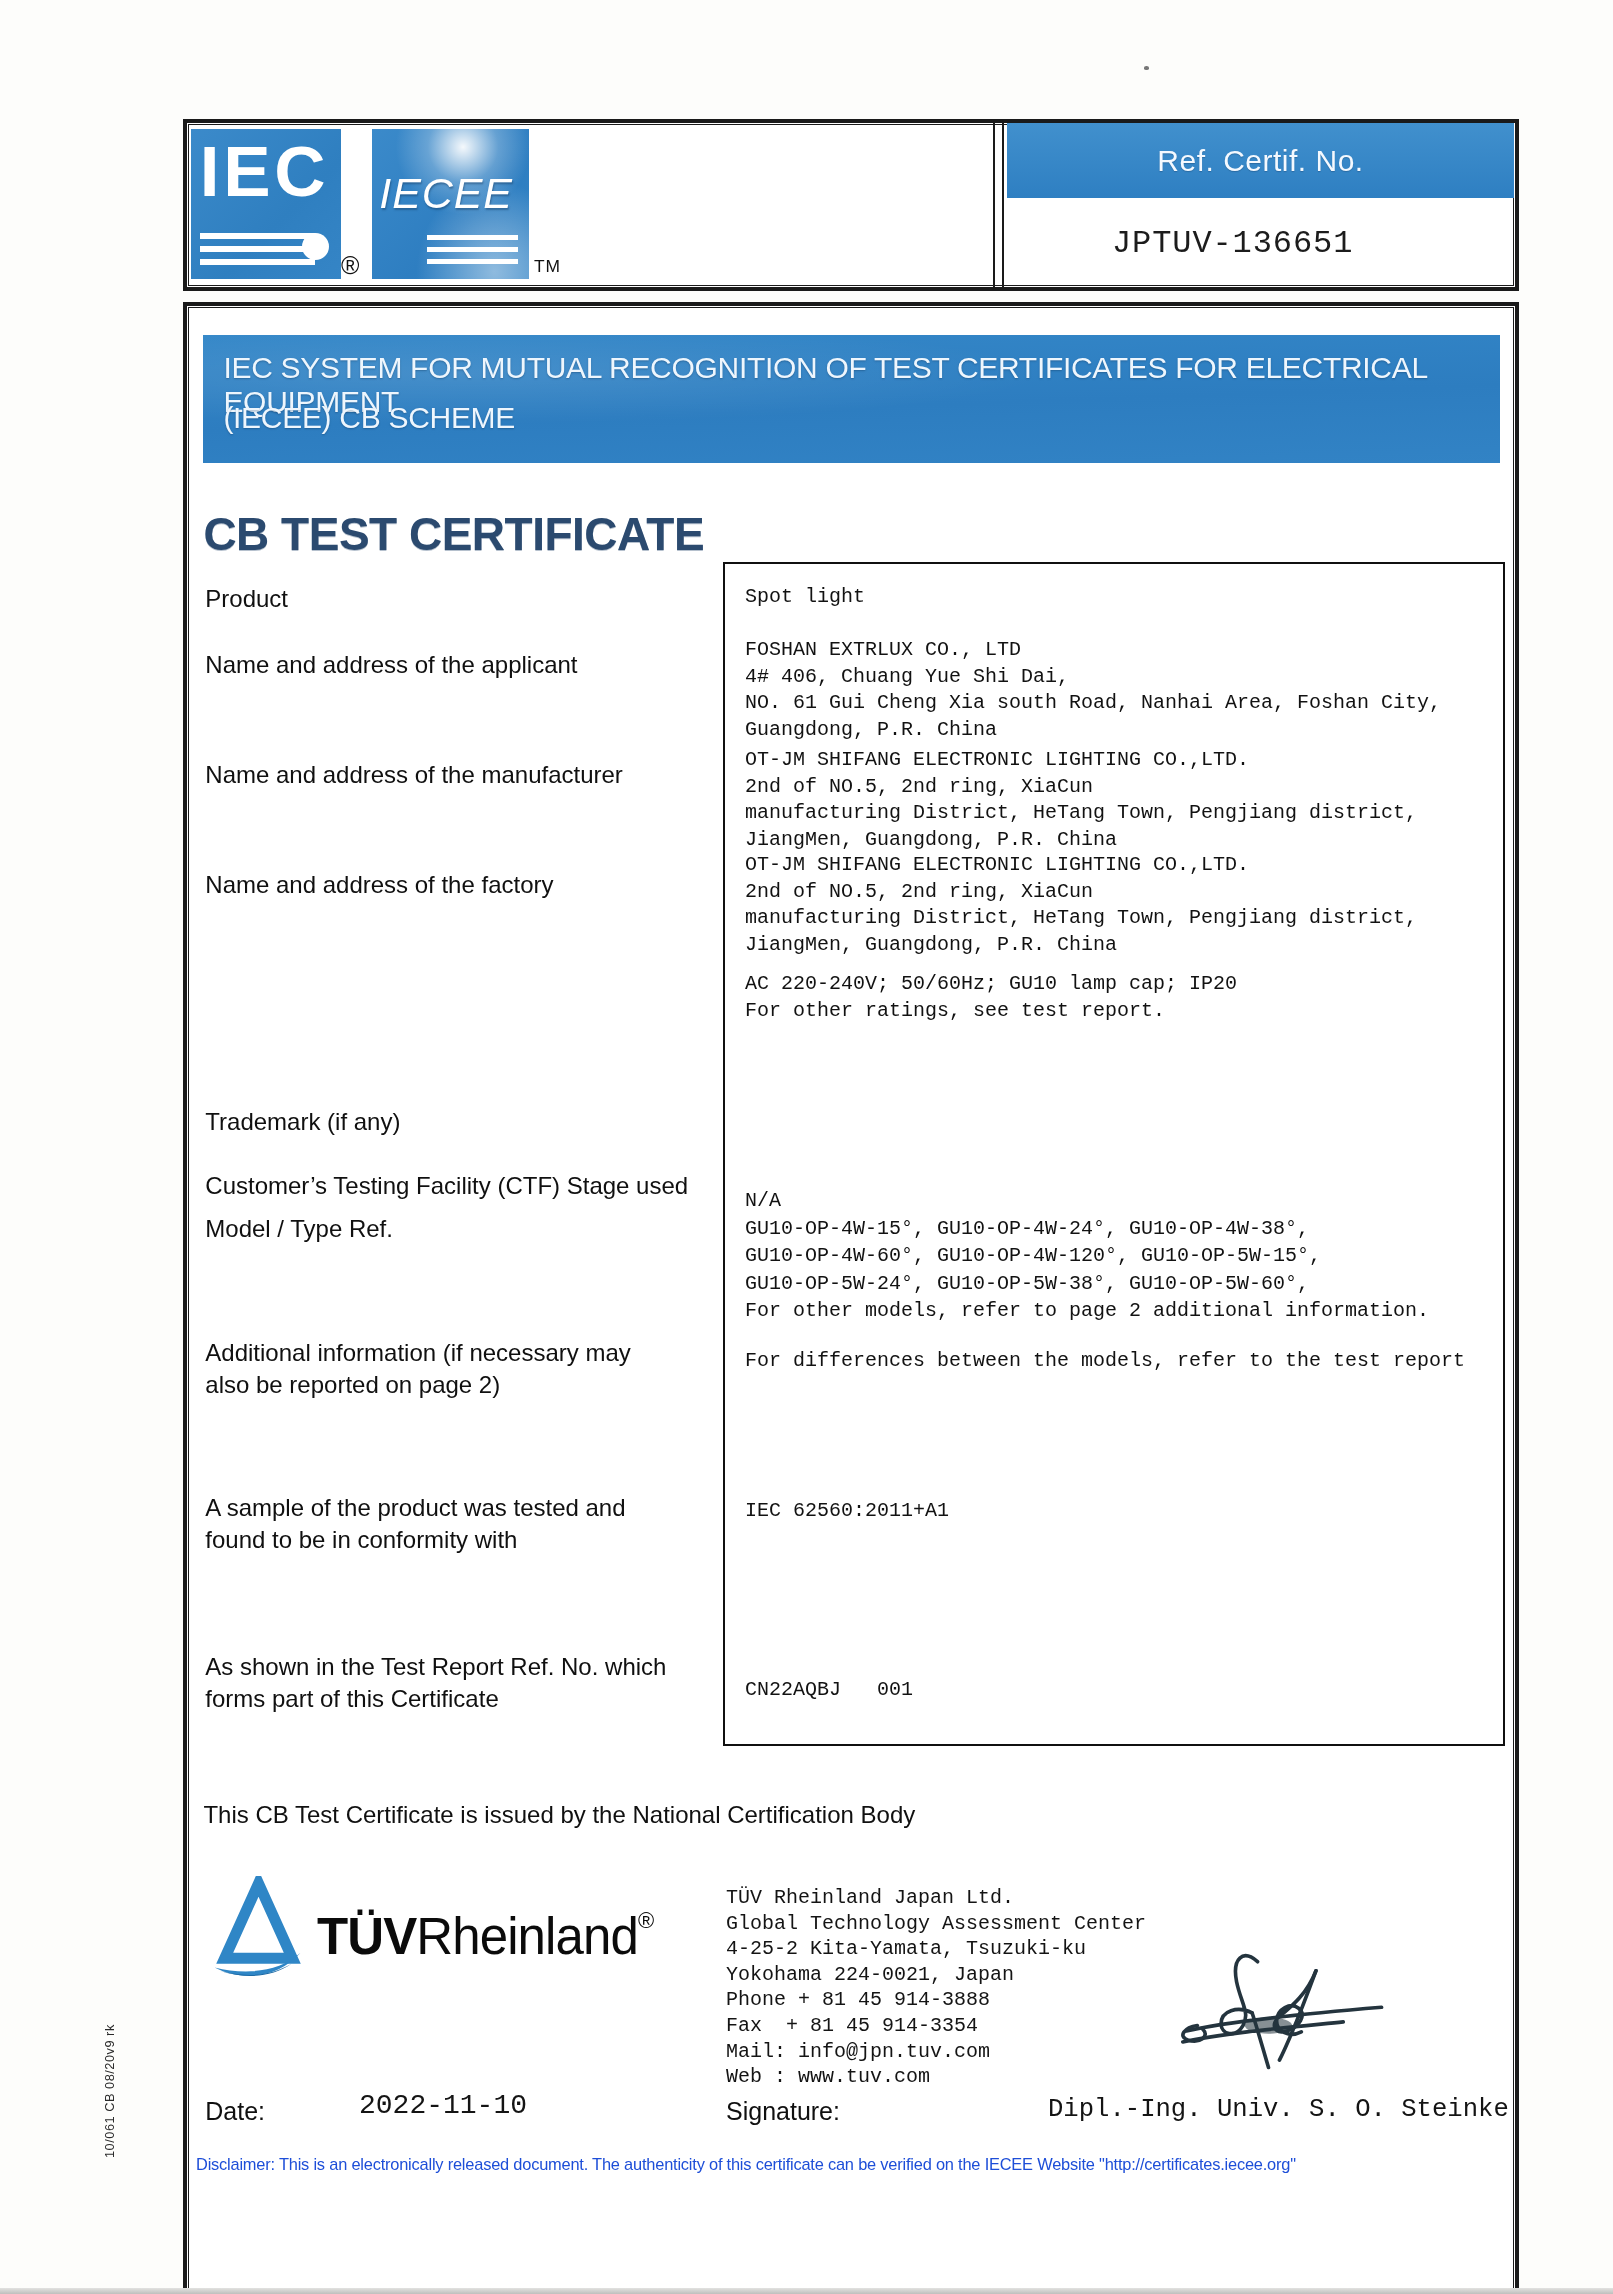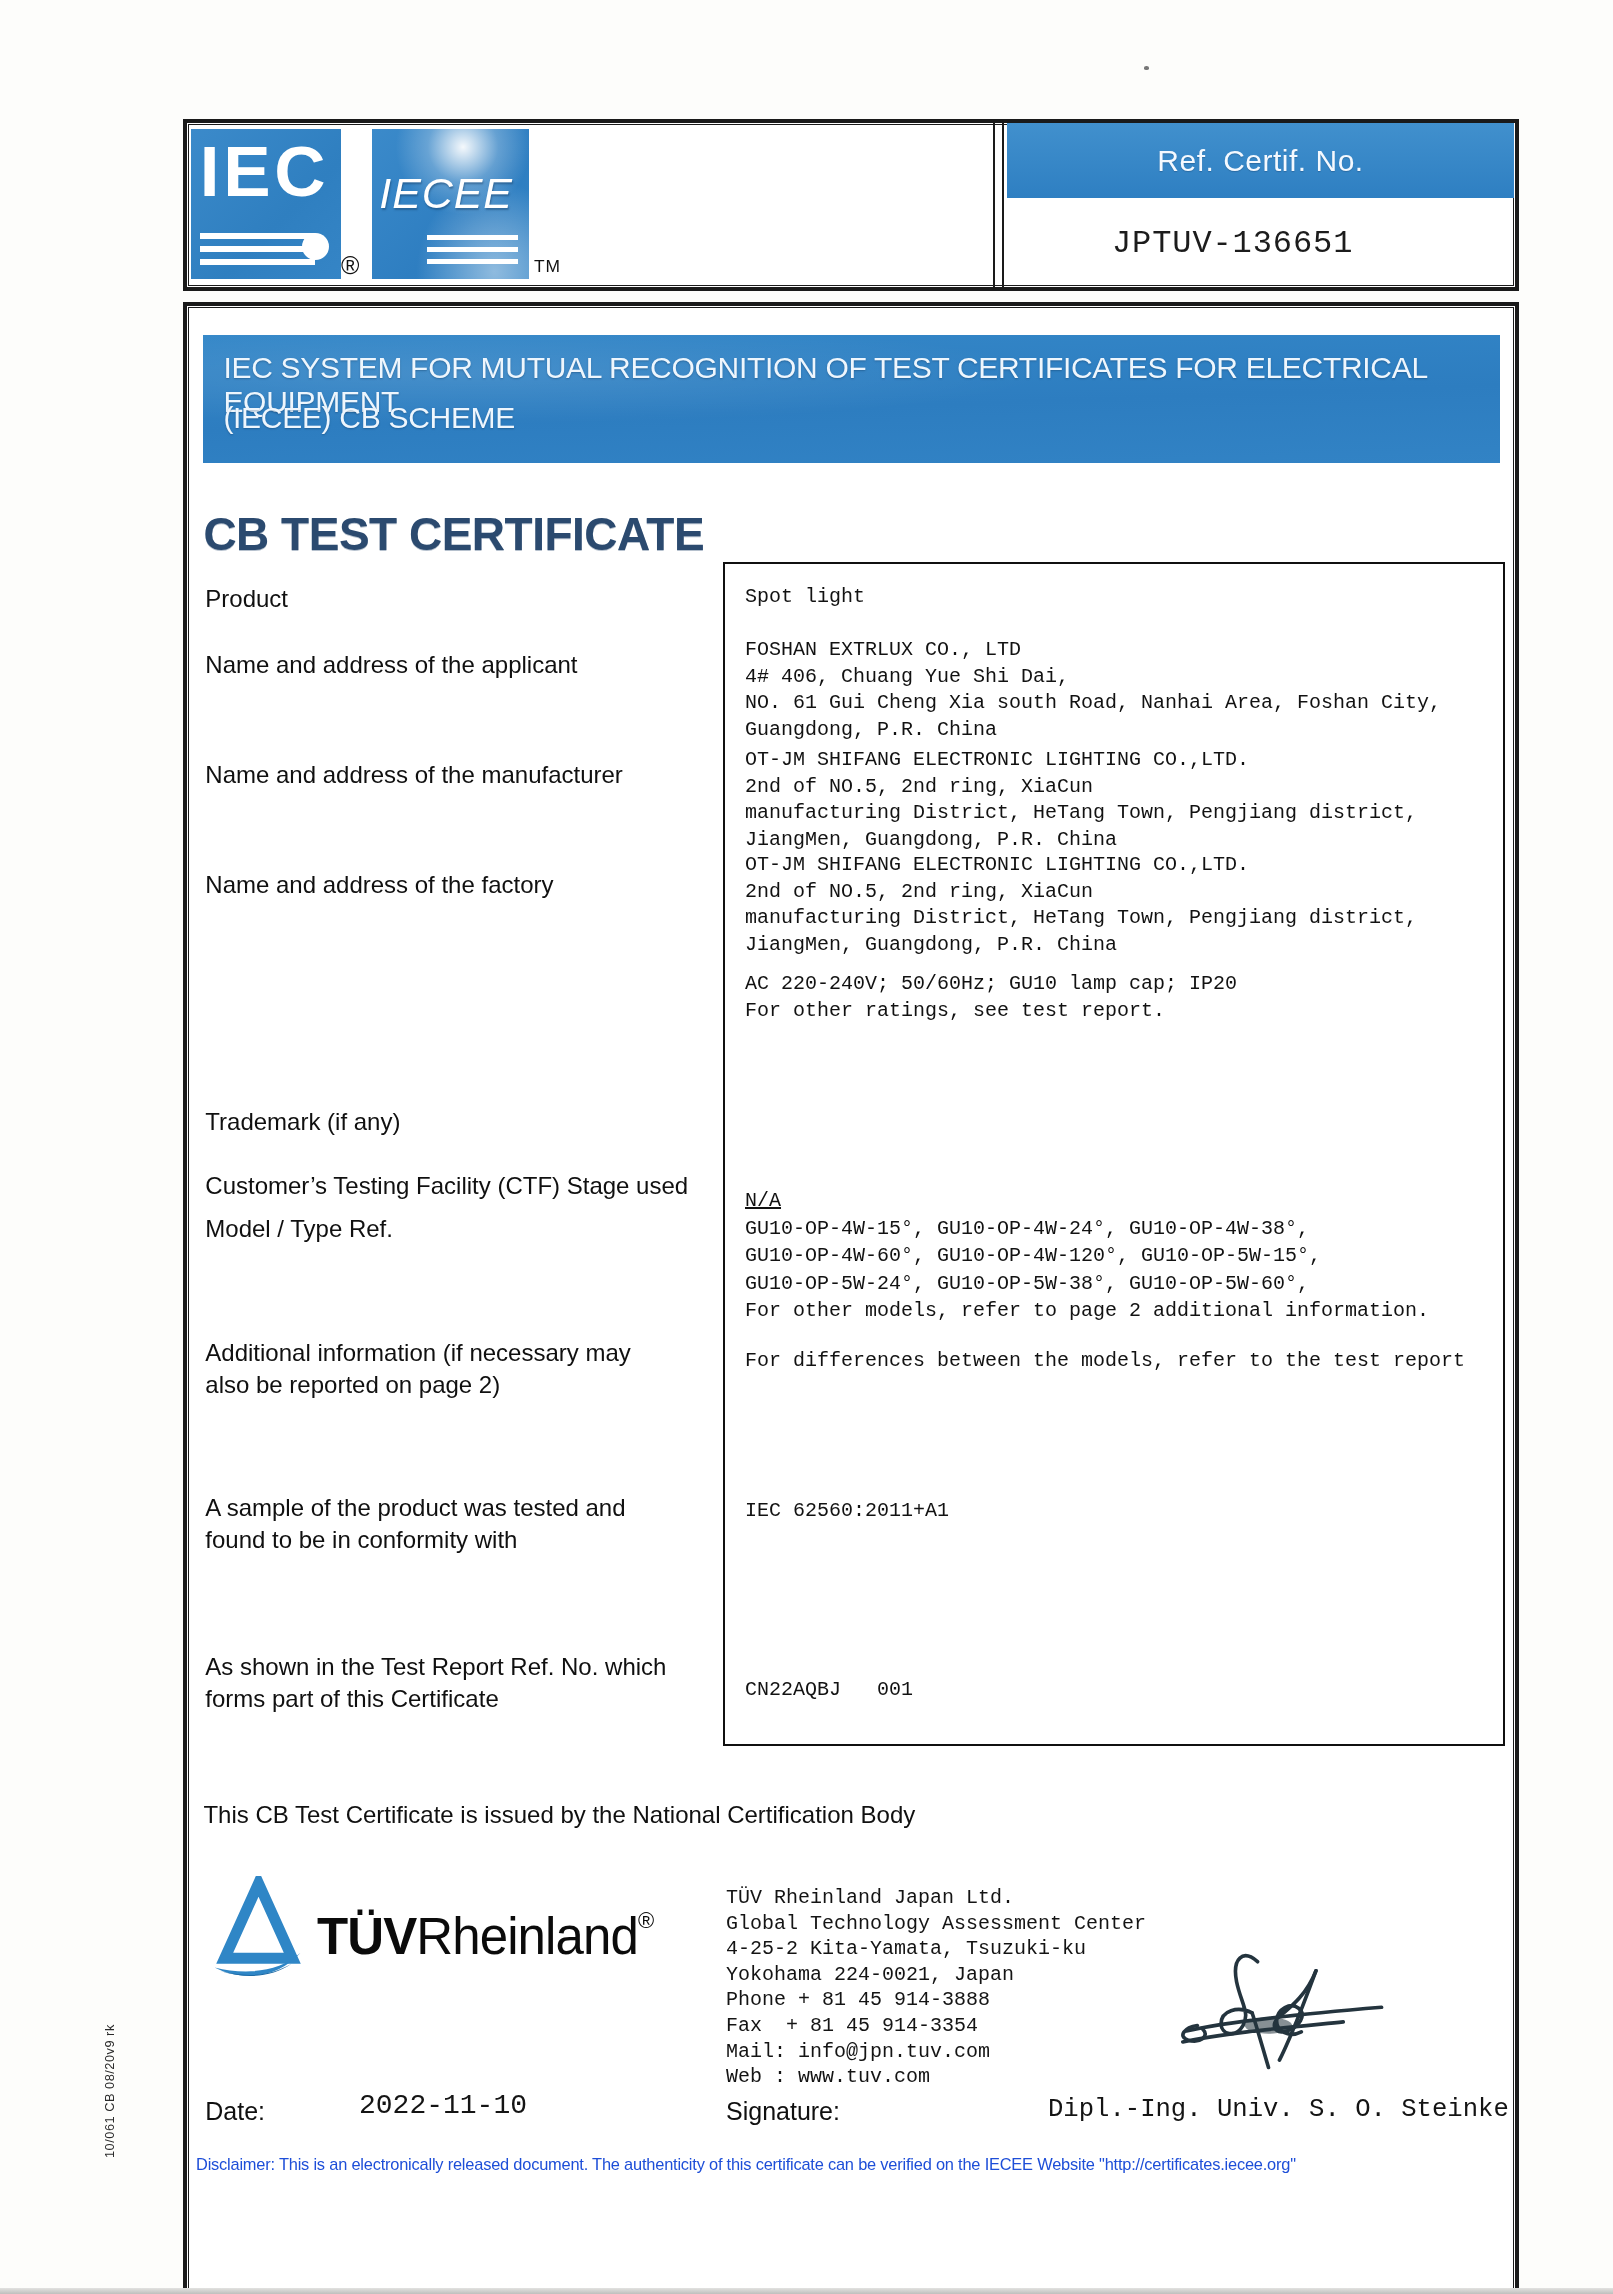--- a/index.html
+++ b/index.html
@@ -148,21 +148,21 @@
       <div class="val" style="top:183px;">OT-JM SHIFANG ELECTRONIC LIGHTING CO.,LTD.
 2nd of NO.5, 2nd ring, XiaCun
 manufacturing District, HeTang Town, Pengjiang district,
 JiangMen, Guangdong, P.R. China</div>
       <div class="val" style="top:288px;">OT-JM SHIFANG ELECTRONIC LIGHTING CO.,LTD.
 2nd of NO.5, 2nd ring, XiaCun
 manufacturing District, HeTang Town, Pengjiang district,
 JiangMen, Guangdong, P.R. China</div>
       <div class="val" style="top:407px;">AC 220-240V; 50/60Hz; GU10 lamp cap; IP20
 For other ratings, see test report.</div>
-      <div class="val" style="top:624px;text-decoration:underline;">N/A</div>
+      <div class="val" style="top:624px;">N/A</div>
       <div class="val" style="top:651px;line-height:27.4px;">GU10-OP-4W-15°, GU10-OP-4W-24°, GU10-OP-4W-38°,
 GU10-OP-4W-60°, GU10-OP-4W-120°, GU10-OP-5W-15°,
 GU10-OP-5W-24°, GU10-OP-5W-38°, GU10-OP-5W-60°,
 For other models, refer to page 2 additional information.</div>
       <div class="val" style="top:784px;">For differences between the models, refer to the test report</div>
       <div class="val" style="top:934px;">IEC 62560:2011+A1</div>
       <div class="val" style="top:1113px;">CN22AQBJ   001</div>
     </div>
 
     <div class="issued">This CB Test Certificate is issued by the National Certification Body</div>

